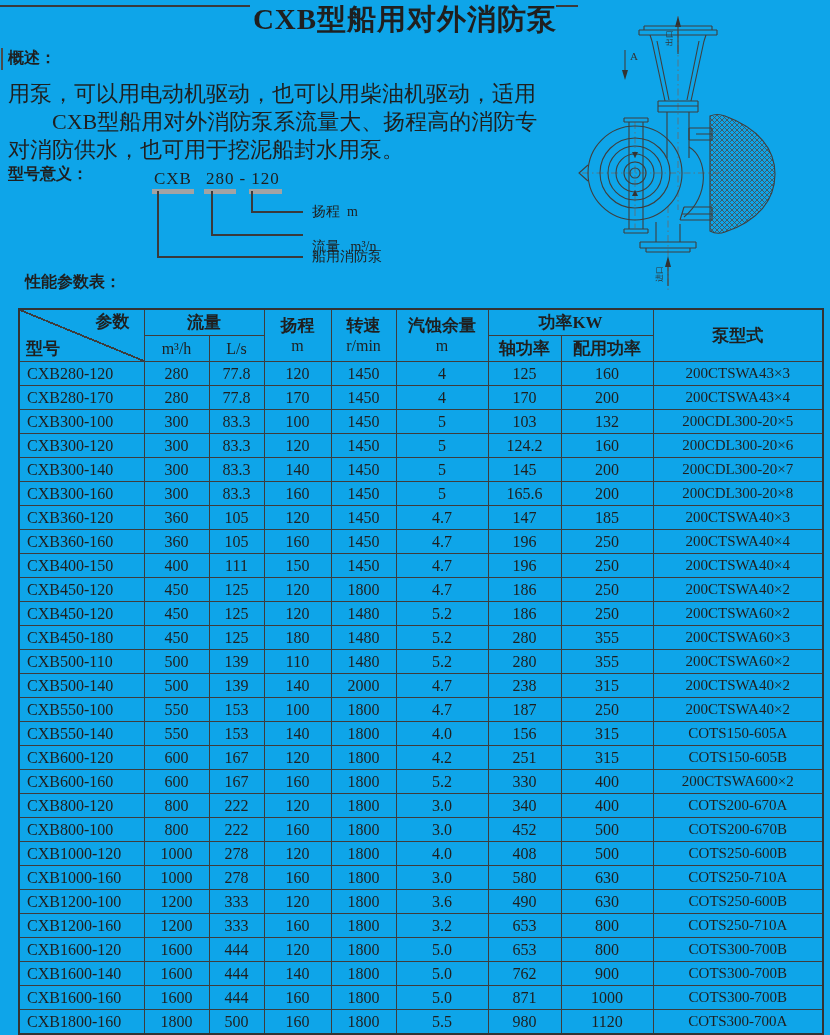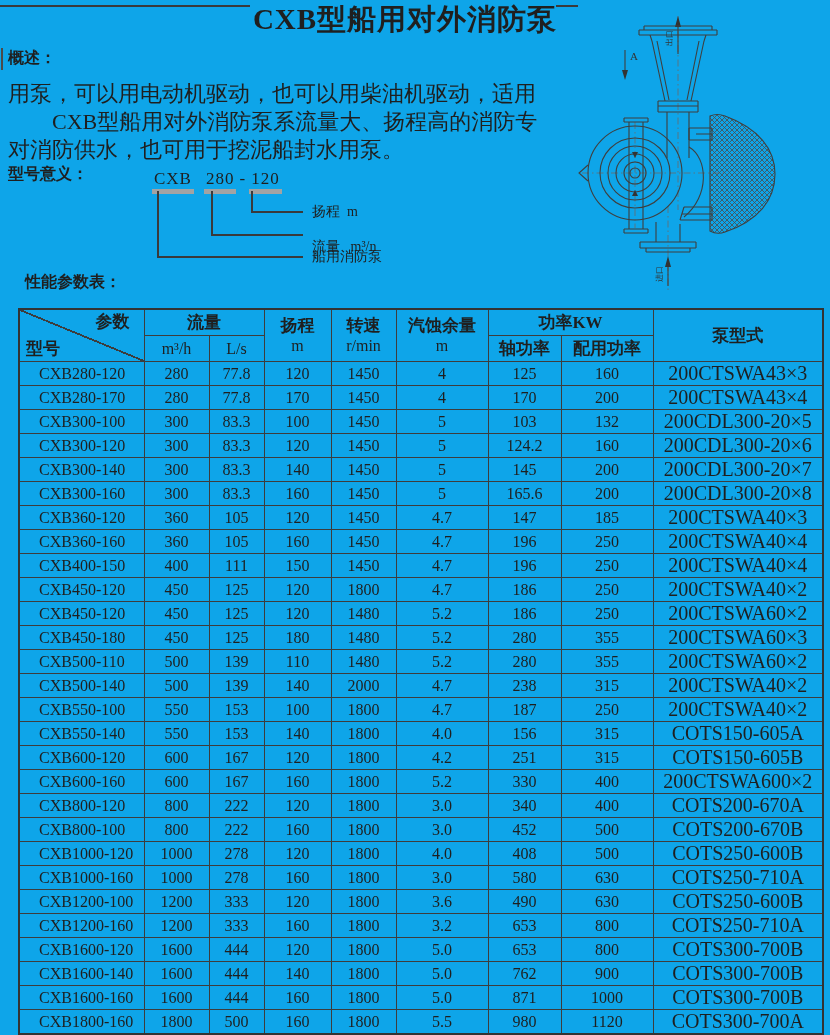--- a/index.html
+++ b/index.html
@@ -25,22 +25,22 @@
   .vline{position:absolute;width:2px;background:#3a3a3a;}
   .hline{position:absolute;height:2px;background:#3a3a3a;}
   .mlabel{position:absolute;left:312px;font-size:14px;white-space:pre;}
   table.perf{position:absolute;left:18px;top:308px;width:804px;border-collapse:collapse;
              table-layout:fixed;border:2px solid #333;}
   .perf th,.perf td{border:1px solid #3d3d3d;padding:0;text-align:center;overflow:hidden;}
   .perf thead th{font-size:17px;font-weight:bold;height:25px;line-height:20px;}
   .perf thead .unit{font-weight:normal;font-size:16px;}
   .perf thead .twoline div{line-height:20px;height:20px;}
   .perf td{height:23px;font-size:16px;font-weight:normal;}
-  .perf td.model-cell{text-align:left;padding-left:19px;}
-  .perf td.type-cell{font-size:20px;}
+  .perf td.model-cell{text-align:left;padding-left:7px;}
+  .perf td.type-cell{font-size:15px;}
   .corner{position:relative;background-image:linear-gradient(to bottom left,
           transparent calc(50% - 0.9px),#3d3d3d calc(50% - 0.9px),
           #3d3d3d calc(50% + 0.9px),transparent calc(50% + 0.9px));margin-top:8px;}
   .corner .c-top{position:absolute;top:2px;right:14px;font-size:17px;}
   .corner .c-bot{position:absolute;bottom:2px;left:6px;font-size:17px;}
   .drawing{position:absolute;left:572px;top:0;}
 </style>
 </head>
 <body>
 

